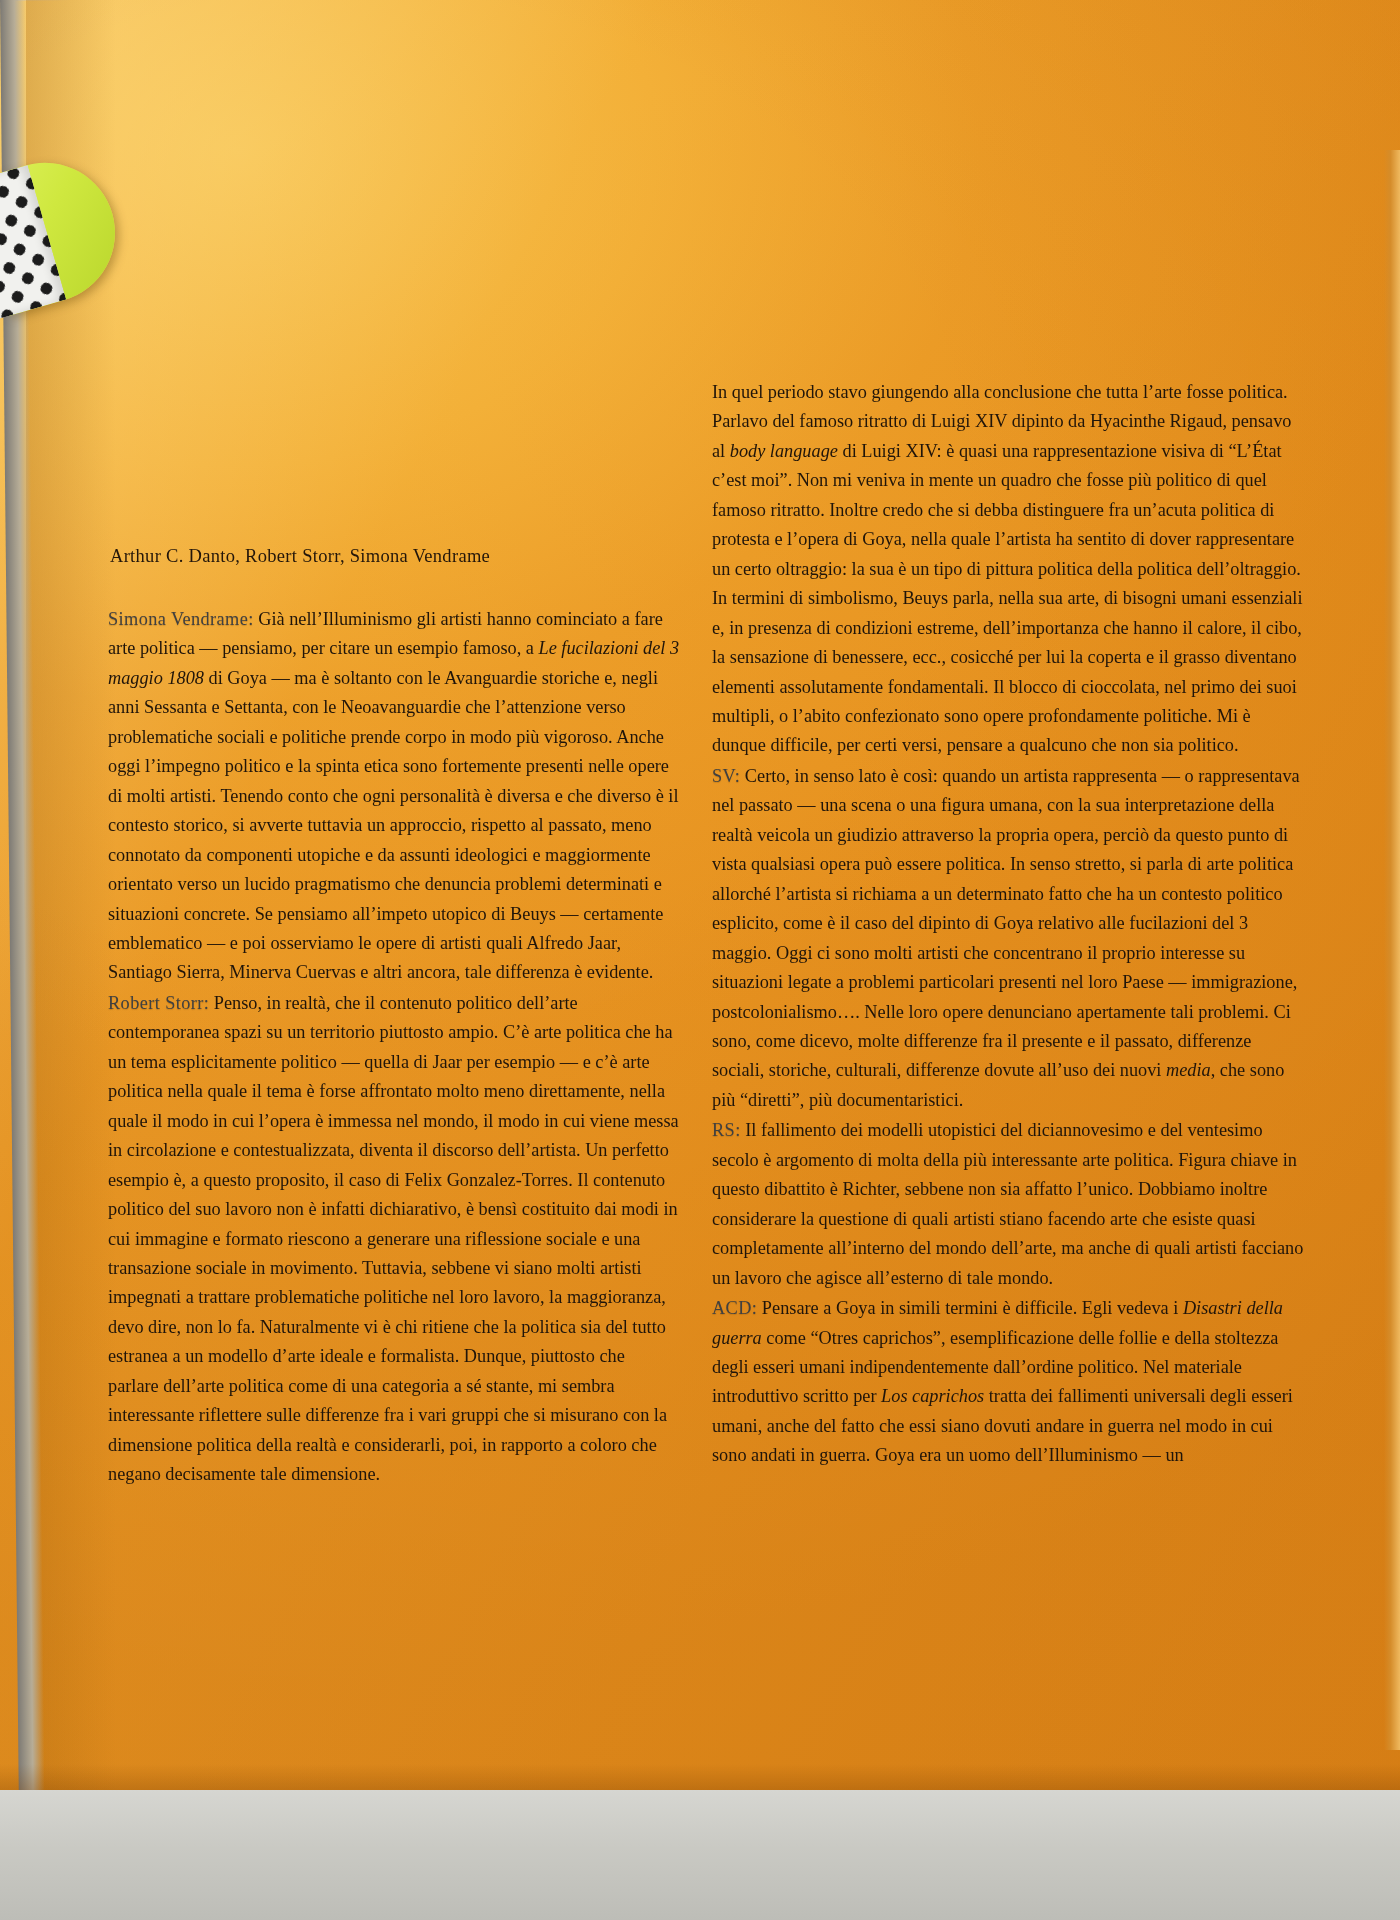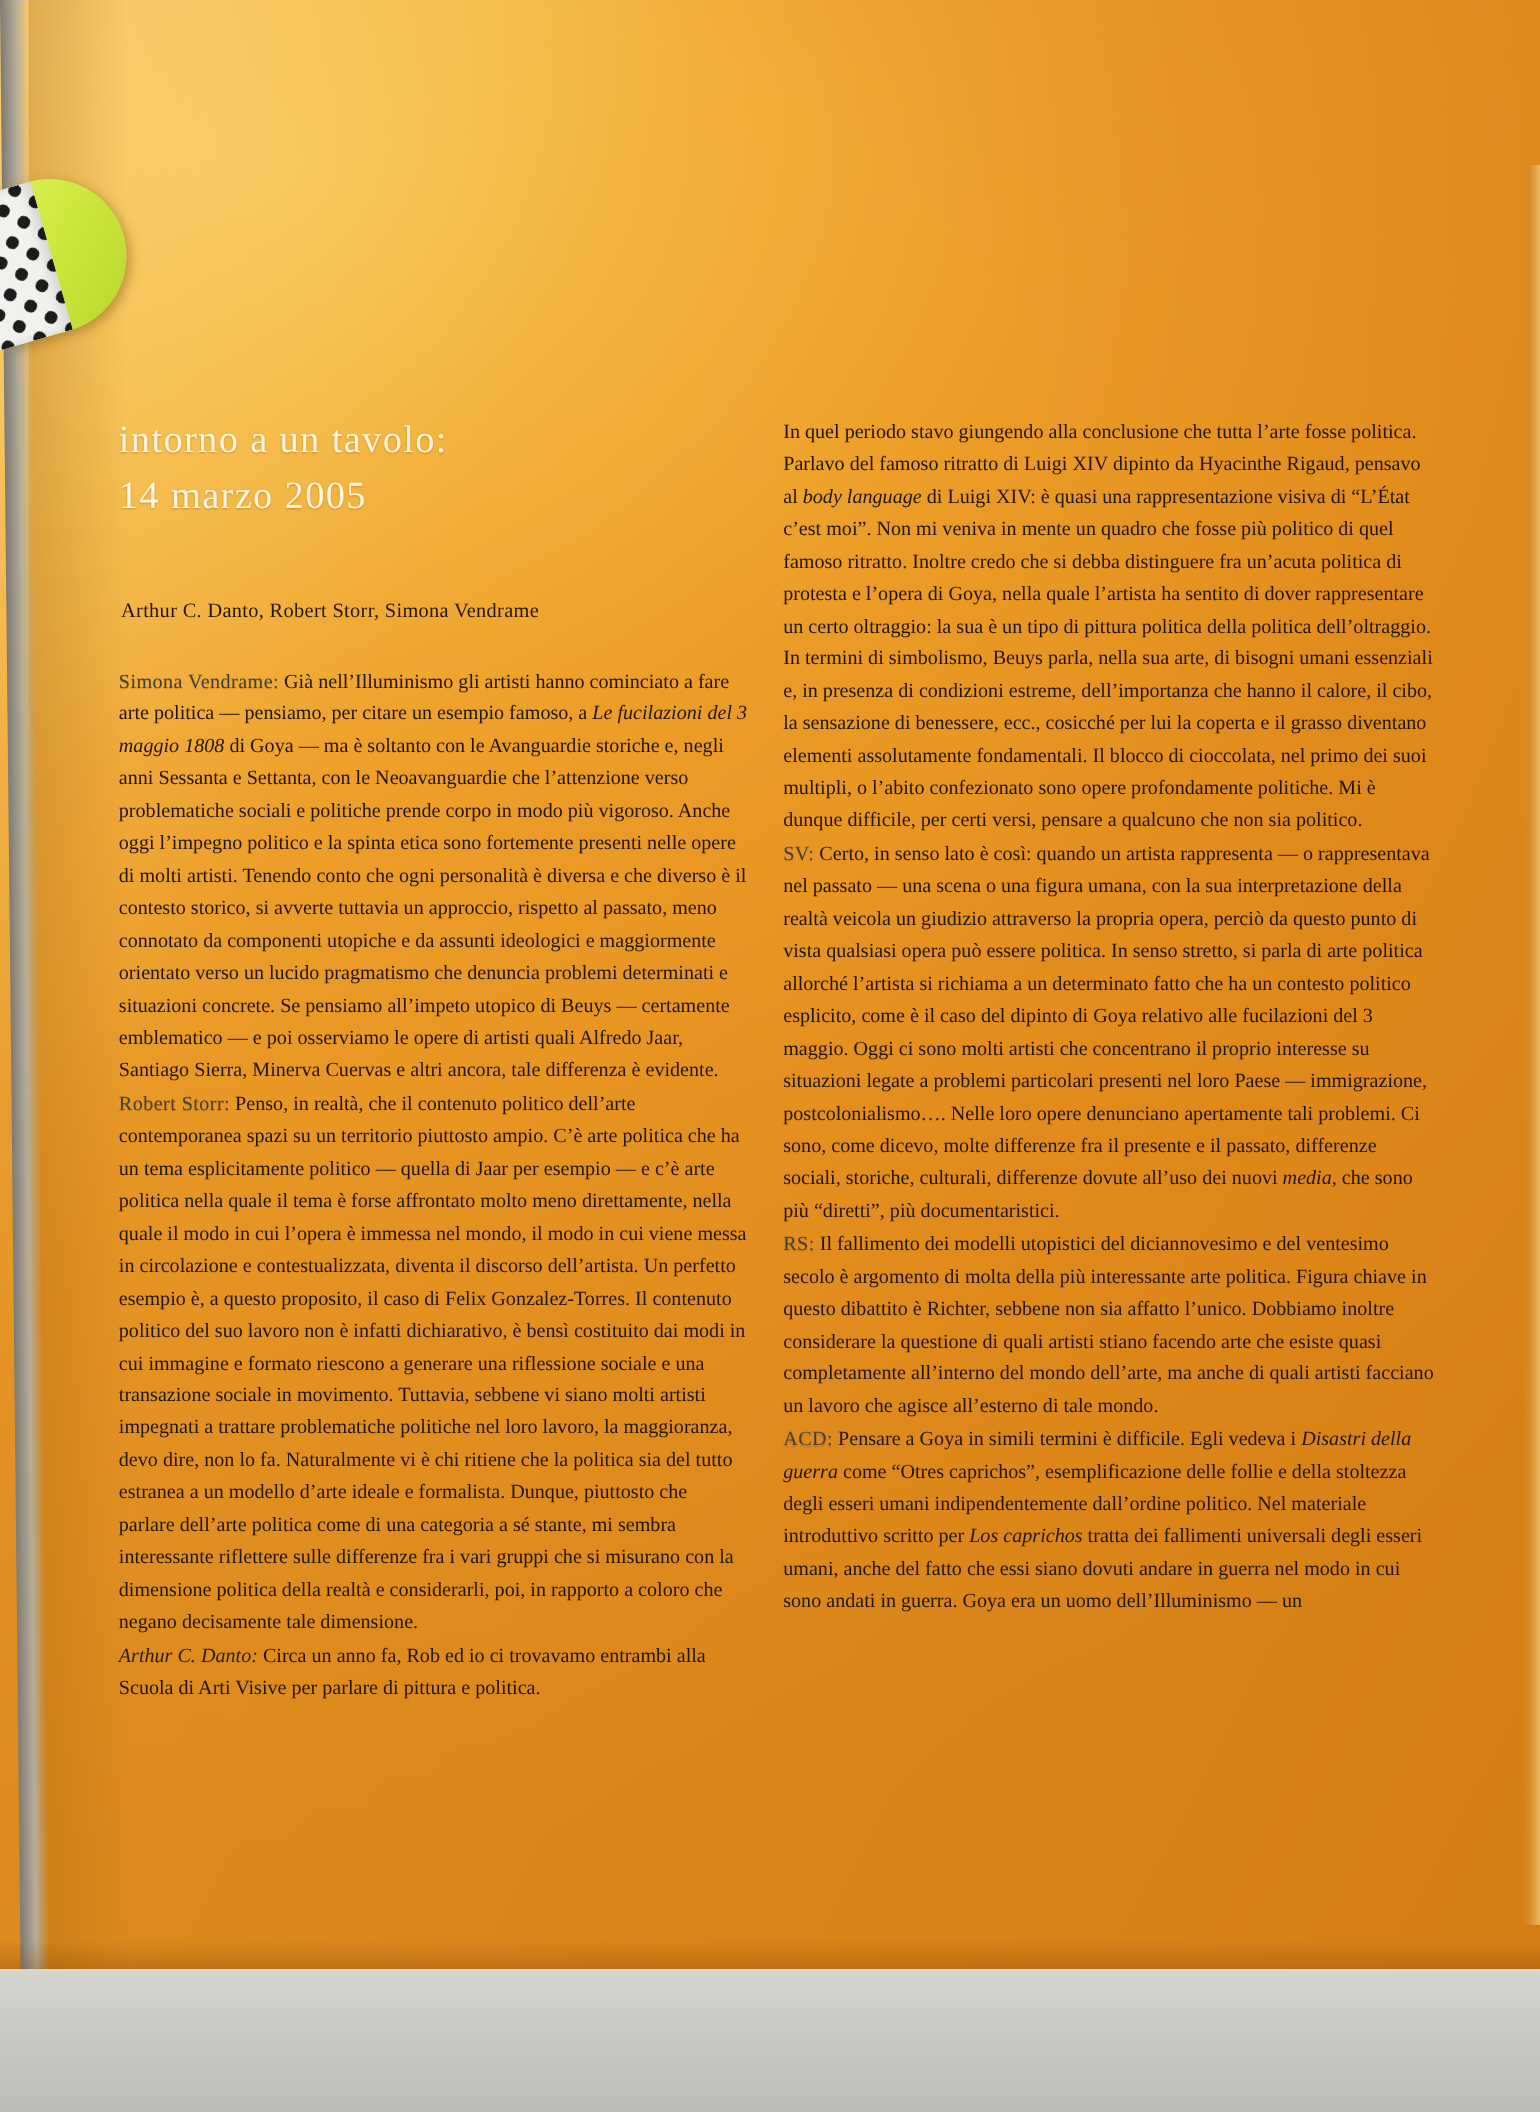--- a/index.html
+++ b/index.html
@@ -230,31 +230,26 @@
   <div id="binding"></div>
   <div id="right-edge"></div>
 
   <div id="clip">
     <div class="body"></div>
     <div class="dotted"></div>
   </div>
 
   <div class="content">
 
-    <div id="title">
-      <div>intorno a un tavolo:</div>
-      <div>14 marzo 2005</div>
-    </div>
 
     <div id="byline">Arthur C. Danto, Robert Storr, Simona Vendrame</div>
 
     <div id="col-left" class="col">
         <div class="para"><span class="speaker speaker-faded">Simona Vendrame:</span> Già nell’Illuminismo gli artisti hanno cominciato a fare arte politica — pensiamo, per citare un esempio famoso, a <em>Le fucilazioni del 3 maggio 1808</em> di Goya — ma è soltanto con le Avanguardie storiche e, negli anni Sessanta e Settanta, con le Neoavanguardie che l’attenzione verso problematiche sociali e politiche prende corpo in modo più vigoroso. Anche oggi l’impegno politico e la spinta etica sono fortemente presenti nelle opere di molti artisti. Tenendo conto che ogni personalità è diversa e che diverso è il contesto storico, si avverte tuttavia un approccio, rispetto al passato, meno connotato da componenti utopiche e da assunti ideologici e maggiormente orientato verso un lucido pragmatismo che denuncia problemi determinati e situazioni concrete. Se pensiamo all’impeto utopico di Beuys — certamente emblematico — e poi osserviamo le opere di artisti quali Alfredo Jaar, Santiago Sierra, Minerva Cuervas e altri ancora, tale differenza è evidente.</div>
         <div class="para"><span class="speaker speaker-faded">Robert Storr:</span> Penso, in realtà, che il contenuto politico dell’arte contemporanea spazi su un territorio piuttosto ampio. C’è arte politica che ha un tema esplicitamente politico — quella di Jaar per esempio — e c’è arte politica nella quale il tema è forse affrontato molto meno direttamente, nella quale il modo in cui l’opera è immessa nel mondo, il modo in cui viene messa in circolazione e contestualizzata, diventa il discorso dell’artista. Un perfetto esempio è, a questo proposito, il caso di Felix Gonzalez-Torres. Il contenuto politico del suo lavoro non è infatti dichiarativo, è bensì costituito dai modi in cui immagine e formato riescono a generare una riflessione sociale e una transazione sociale in movimento. Tuttavia, sebbene vi siano molti artisti impegnati a trattare problematiche politiche nel loro lavoro, la maggioranza, devo dire, non lo fa. Naturalmente vi è chi ritiene che la politica sia del tutto estranea a un modello d’arte ideale e formalista. Dunque, piuttosto che parlare dell’arte politica come di una categoria a sé stante, mi sembra interessante riflettere sulle differenze fra i vari gruppi che si misurano con la dimensione politica della realtà e considerarli, poi, in rapporto a coloro che negano decisamente tale dimensione.</div>
-        <div class="para"><span class="speaker-dark">Arthur C. Danto:</span> Circa un anno fa, Rob ed io ci trovavamo entrambi alla Scuola di Arti Visive per parlare di pittura e politica.</div>
       </div>
     <div id="col-right" class="col">
         <div class="para">In quel periodo stavo giungendo alla conclusione che tutta l’arte fosse politica. Parlavo del famoso ritratto di Luigi XIV dipinto da Hyacinthe Rigaud, pensavo al <em>body language</em> di Luigi XIV: è quasi una rappresentazione visiva di “L’État c’est moi”. Non mi veniva in mente un quadro che fosse più politico di quel famoso ritratto. Inoltre credo che si debba distinguere fra un’acuta politica di protesta e l’opera di Goya, nella quale l’artista ha sentito di dover rappresentare un certo oltraggio: la sua è un tipo di pittura politica della politica dell’oltraggio. In termini di simbolismo, Beuys parla, nella sua arte, di bisogni umani essenziali e, in presenza di condizioni estreme, dell’importanza che hanno il calore, il cibo, la sensazione di benessere, ecc., cosicché per lui la coperta e il grasso diventano elementi assolutamente fondamentali. Il blocco di cioccolata, nel primo dei suoi multipli, o l’abito confezionato sono opere profondamente politiche. Mi è dunque difficile, per certi versi, pensare a qualcuno che non sia politico.</div>
         <div class="para"><span class="speaker speaker-faded">SV:</span> Certo, in senso lato è così: quando un artista rappresenta — o rappresentava nel passato — una scena o una figura umana, con la sua interpretazione della realtà veicola un giudizio attraverso la propria opera, perciò da questo punto di vista qualsiasi opera può essere politica. In senso stretto, si parla di arte politica allorché l’artista si richiama a un determinato fatto che ha un contesto politico esplicito, come è il caso del dipinto di Goya relativo alle fucilazioni del 3 maggio. Oggi ci sono molti artisti che concentrano il proprio interesse su situazioni legate a problemi particolari presenti nel loro Paese — immigrazione, postcolonialismo…. Nelle loro opere denunciano apertamente tali problemi. Ci sono, come dicevo, molte differenze fra il presente e il passato, differenze sociali, storiche, culturali, differenze dovute all’uso dei nuovi <em>media</em>, che sono più “diretti”, più documentaristici.</div>
         <div class="para"><span class="speaker speaker-faded">RS:</span> Il fallimento dei modelli utopistici del diciannovesimo e del ventesimo secolo è argomento di molta della più interessante arte politica. Figura chiave in questo dibattito è Richter, sebbene non sia affatto l’unico. Dobbiamo inoltre considerare la questione di quali artisti stiano facendo arte che esiste quasi completamente all’interno del mondo dell’arte, ma anche di quali artisti facciano un lavoro che agisce all’esterno di tale mondo.</div>
         <div class="para"><span class="speaker speaker-faded">ACD:</span> Pensare a Goya in simili termini è difficile. Egli vedeva i <em>Disastri della guerra</em> come “Otres caprichos”, esemplificazione delle follie e della stoltezza degli esseri umani indipendentemente dall’ordine politico. Nel materiale introduttivo scritto per <em>Los caprichos</em> tratta dei fallimenti universali degli esseri umani, anche del fatto che essi siano dovuti andare in guerra nel modo in cui sono andati in guerra. Goya era un uomo dell’Illuminismo — un</div>
       </div>
 
     <div id="folio">
       <span class="pageno">48</span>

